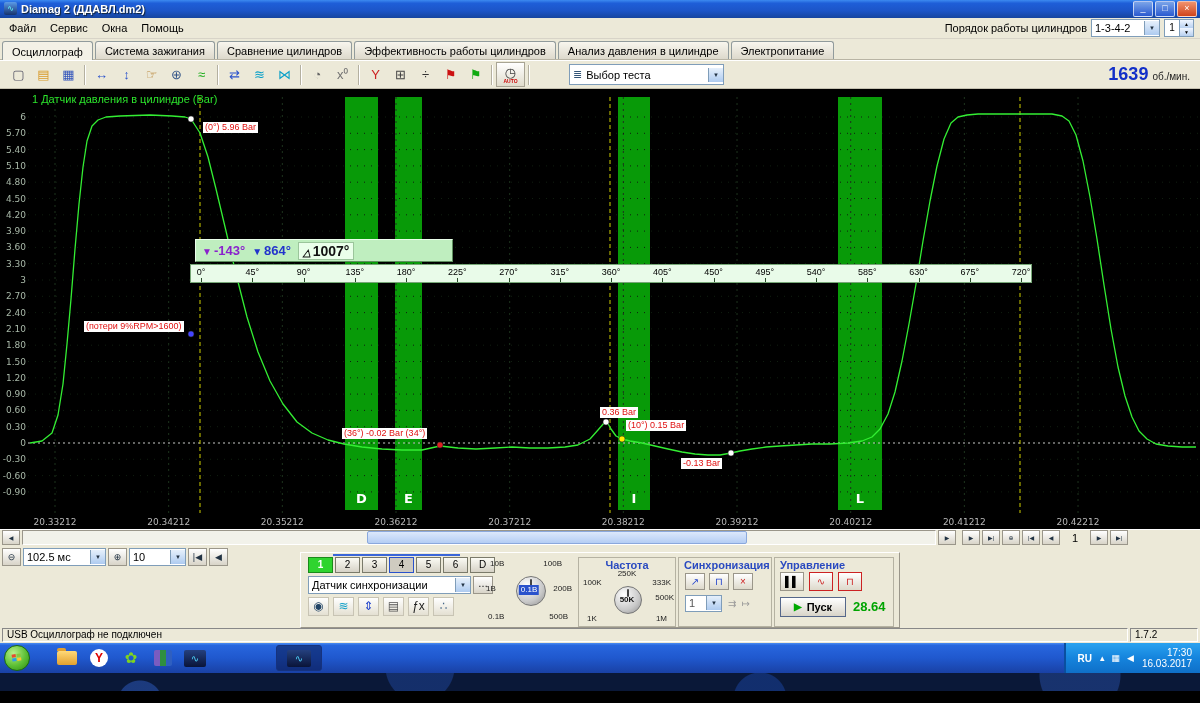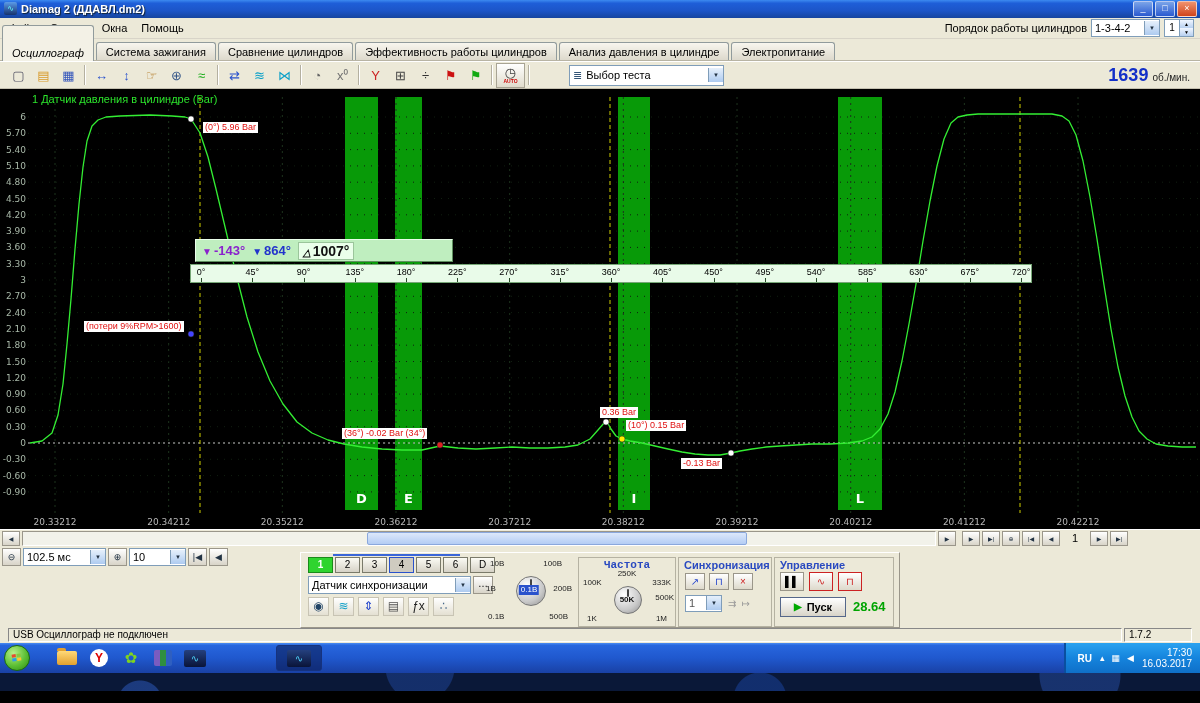--- a/index.html
+++ b/index.html
@@ -29,21 +29,21 @@
   .spin{display:flex;border:1px solid #7f9db9;background:#fff;height:16px;}
   .spin .v{width:14px;text-align:center;font-size:10px;line-height:15px;}
   .spin .arr{display:flex;flex-direction:column;}
   .spin .arr span{width:13px;height:8px;font-size:5px;display:flex;align-items:center;justify-content:center;
                   background:linear-gradient(#f0f6ff,#b8d0f0);border-left:1px solid #7f9db9;}
 
   
   .tabbar{height:21px;display:flex;align-items:flex-end;background:#ece9d8;padding:0 2px;border-bottom:1px solid #b8b4a4;}
   .tab{padding:3px 9px 2px;margin-right:2px;border:1px solid #919b9c;border-bottom:none;border-radius:3px 3px 0 0;
        background:linear-gradient(#f8f6ee,#ddd9cc);font-size:11px;}
-  .tab.active{background:#f3f1e6;padding-top:21px;position:relative;top:1px;font-style:italic;}
+  .tab.active{background:#f3f1e6;padding-top:4px;position:relative;top:1px;}
 
   
   .toolbar{height:27px;display:flex;align-items:center;background:#ece9d8;border-top:1px solid #fff;
            border-bottom:1px solid #c4c0b0;padding:0 6px;}
   .tb-items{display:flex;align-items:center;}
   .tbtn{width:23px;height:23px;display:flex;flex-direction:column;align-items:center;justify-content:center;border:1px solid transparent;}
   .tb-glyph{font-size:13px;line-height:1;}
   .tbtn.tall{width:27px;border:1px solid #a8a494;background:linear-gradient(#fff,#e0dccc);}
   .tb-sub{font-size:5px;font-weight:bold;color:#c00;line-height:1;}
   .tb-sep{width:1px;height:20px;background:#b4b0a0;border-right:1px solid #fff;margin:0 3px;}
@@ -137,21 +137,21 @@
   .rbtn{width:22px;height:17px;border:1px solid #9a968a;background:linear-gradient(#fff,#ddd9cb);font-size:10px;
         display:flex;align-items:center;justify-content:center;}
   .rbtn.red{border:1px solid #cc2222;color:#cc2222;}
   .rung .row2{position:absolute;top:39px;left:5px;display:flex;gap:7px;align-items:center;}
   .startbtn{width:64px;height:18px;border:1px solid #55678a;background:linear-gradient(#fff,#d8d4c8);
             display:flex;align-items:center;justify-content:center;gap:5px;font-weight:bold;}
   .startbtn .tri{color:#0a0;font-size:10px;}
   .runval{color:#00a400;font-weight:bold;font-size:13px;}
 
   
-  .status{height:15px;display:flex;gap:2px;background:#ece9d8;padding:1px 8px 0;}
+  .status{height:15px;display:flex;gap:2px;background:#ece9d8;padding:1px 2px 0;}
   .scell{border:1px solid;border-color:#888 #fff #fff #888;font-size:10px;padding:0 4px;height:12px;line-height:11px;background:#ece9d8;}
   .scell.msg{flex:1;}
   .scell.ver{width:58px;}
 
   
   .taskbar{position:absolute;left:0;top:643px;width:1200px;height:30px;display:flex;align-items:center;
            background:linear-gradient(180deg,#4a8cf2 0%,#2766de 8%,#2058ce 50%,#1941a5 100%);}
   .start-orb{width:24px;height:24px;margin-left:4px;border-radius:50%;position:relative;
              background:radial-gradient(circle at 35% 30%,#b8f08a,#5cbf34 55%,#2c8912);border:1px solid #1c6a0c;}
   .flag{position:absolute;left:7px;top:8px;display:grid;grid-template-columns:4px 4px;grid-template-rows:3px 3px;gap:1px;transform:rotate(-8deg);}
@@ -518,21 +518,21 @@
           <span class="kl pos-tr">100В</span>
           <span class="kl pos-ml">1В</span>
           <span class="kl pos-mr">200В</span>
           <span class="kl pos-bl">0.1В</span>
           <span class="kl pos-br">500В</span>
           <div class="knob"></div>
           <span class="kchip">0.1В</span>
         </div>
 
       <div class="grp freq" id="freq-grp">
-        <span class="grp-title" style="left:50%;transform:translateX(-50%);font-family:Liberation Mono, monospace;">Частота</span>
+        <span class="grp-title" style="left:50%;transform:translateX(-50%);">Частота</span>
       <span class="kl pos-tc">250K</span>
           <span class="kl pos-tl">100K</span>
           <span class="kl pos-tr">333K</span>
           <span class="kl pos-mr">500K</span>
           <span class="kl pos-bl">1K</span>
           <span class="kl pos-br">1M</span>
           <div class="knob"></div>
           <span class="kchip">50K</span>
         </div>
 

